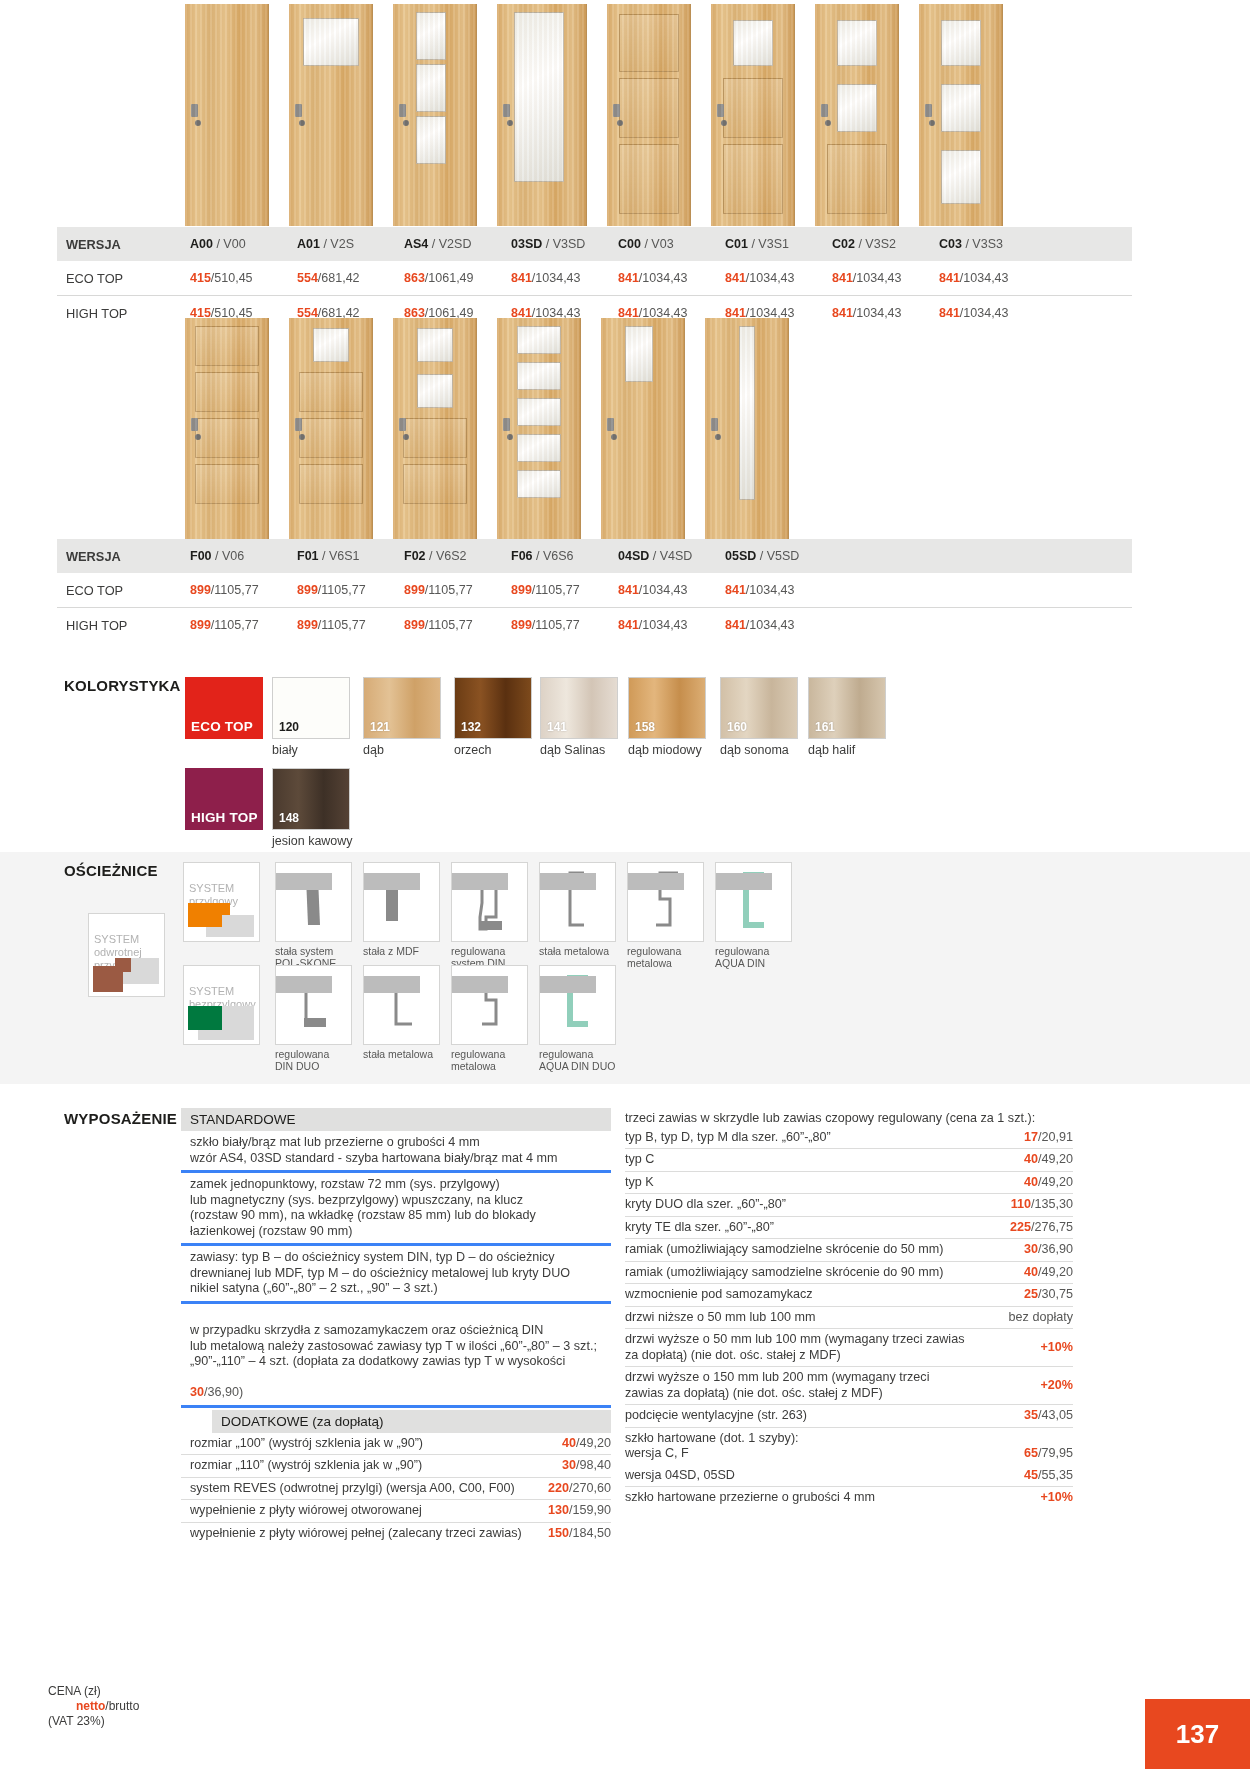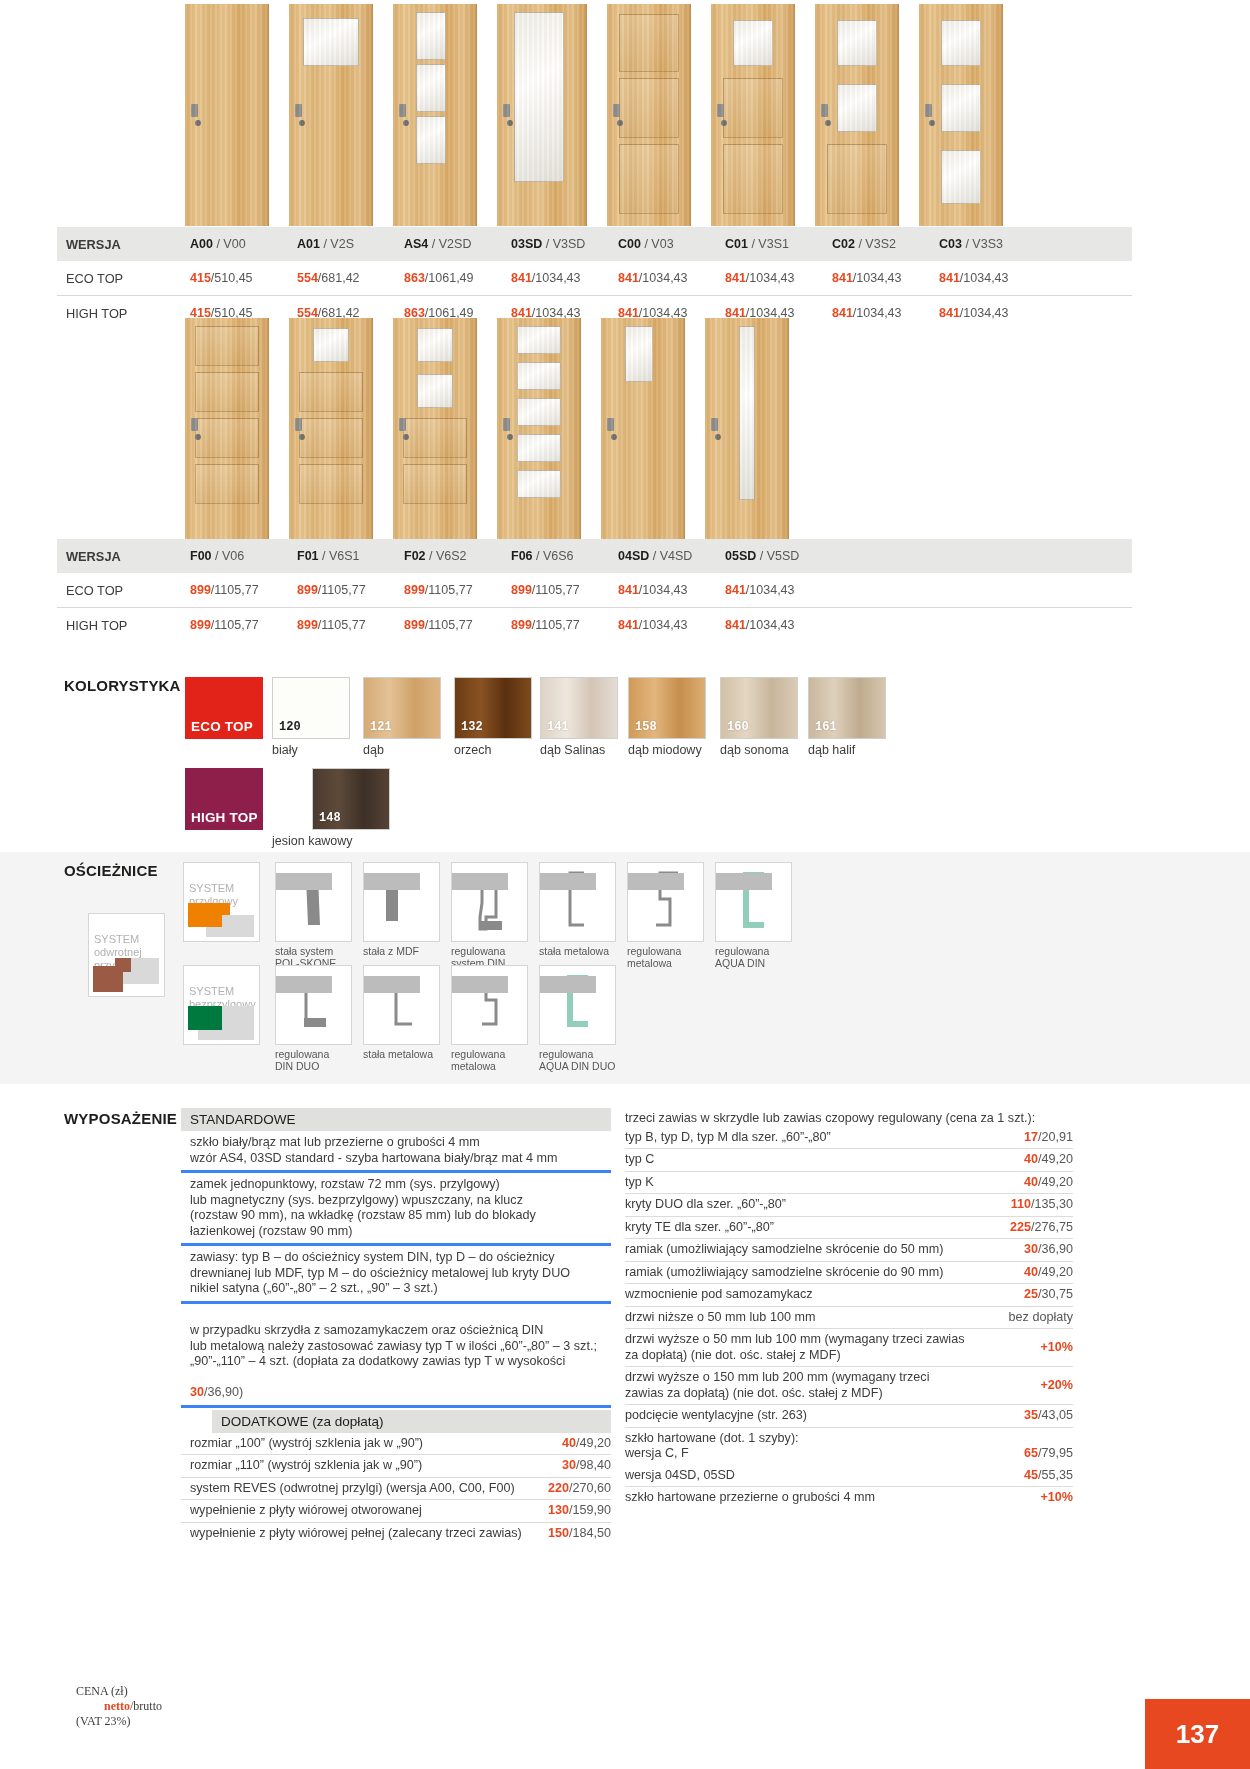--- a/index.html
+++ b/index.html
@@ -62,21 +62,21 @@
 
   
   .section-title {
     position:absolute; font-weight:bold; font-size:15px; color:#1d1d1b;
     letter-spacing:.2px;
   }
   .sw { position:absolute; width:78px; height:62px; }
   .sw .chip { width:78px; height:62px; position:relative; border:1px solid #cfcfce; }
   .sw .code {
     position:absolute; left:6px; bottom:4px; font-size:12px; font-weight:bold;
-    color:#ffffff; text-shadow:0 0 2px rgba(0,0,0,.25);font-family:Liberation Mono, monospace;
+    color:#ffffff; text-shadow:0 0 2px rgba(0,0,0,.25);
   }
   .sw .code.dark { color:#1d1d1b; text-shadow:none; }
   .sw .name { position:absolute; top:66px; left:0; font-size:12.5px; color:#3c3c3b; white-space:nowrap;}
   .brandchip{
     position:absolute; width:78px; height:62px; display:flex;
     align-items:flex-end; justify-content:flex-start;
   }
   .brandchip span{
     color:#fff; font-weight:bold; font-size:13.5px; padding:0 0 5px 6px; letter-spacing:.2px;
   }
@@ -336,21 +336,21 @@
     <div class="chip" style="background:linear-gradient(90deg,#c9b79d,#ded0bb,#bfab8f,#d6c6ae);">
       <span class="code">161</span>
     </div>
     <span class="name">dąb halif</span>
   </div>
 
   <div class="brandchip" style="left:185px; top:768px; background:#8e1f4b;">
     <span>HIGH TOP</span>
   </div>
   <div class="sw" style="left:272px; top:768px;">
-    <div class="chip" style="background:linear-gradient(90deg,#4a3a2e,#5d4a3a,#3d3026,#554235);margin-left:40px;">
+    <div class="chip" style="background:linear-gradient(90deg,#4a3a2e,#5d4a3a,#3d3026,#554235);">
       <span class="code">148</span>
     </div>
     <span class="name">jesion kawowy</span>
   </div>
 
   <div class="band" style="top:852px; height:232px;"></div>
 
   <div class="section-title" style="left:64px; top:862px;">OŚCIEŻNICE</div>
 
   <div class="legendbox" style="left:88px; top:913px; height:84px; white-space:pre-line;">
@@ -588,21 +588,21 @@
     <div class="lrow ln">
       <span class="t">wersja 04SD, 05SD</span>
       <span class="p"><span class="num">45</span><span class="den">/55,35</span></span>
     </div>
     <div class="lrow ln" style="border-bottom:none;">
       <span class="t">szkło hartowane przezierne o grubości 4 mm</span>
       <span class="p pct">+10%</span>
     </div>
   </div>
 
-  <div class="cena" style="left:76px; top:1684px;font-family:Liberation Serif, serif;">
+  <div class="cena" style="left:48px; top:1684px;">
     <div>CENA (zł)</div>
     <div><b>netto</b><span>/brutto</span></div>
     <div>(VAT 23%)</div>
   </div>
 
   <div class="pageno">137</div>
 
 </div>
 
 </body></html>

